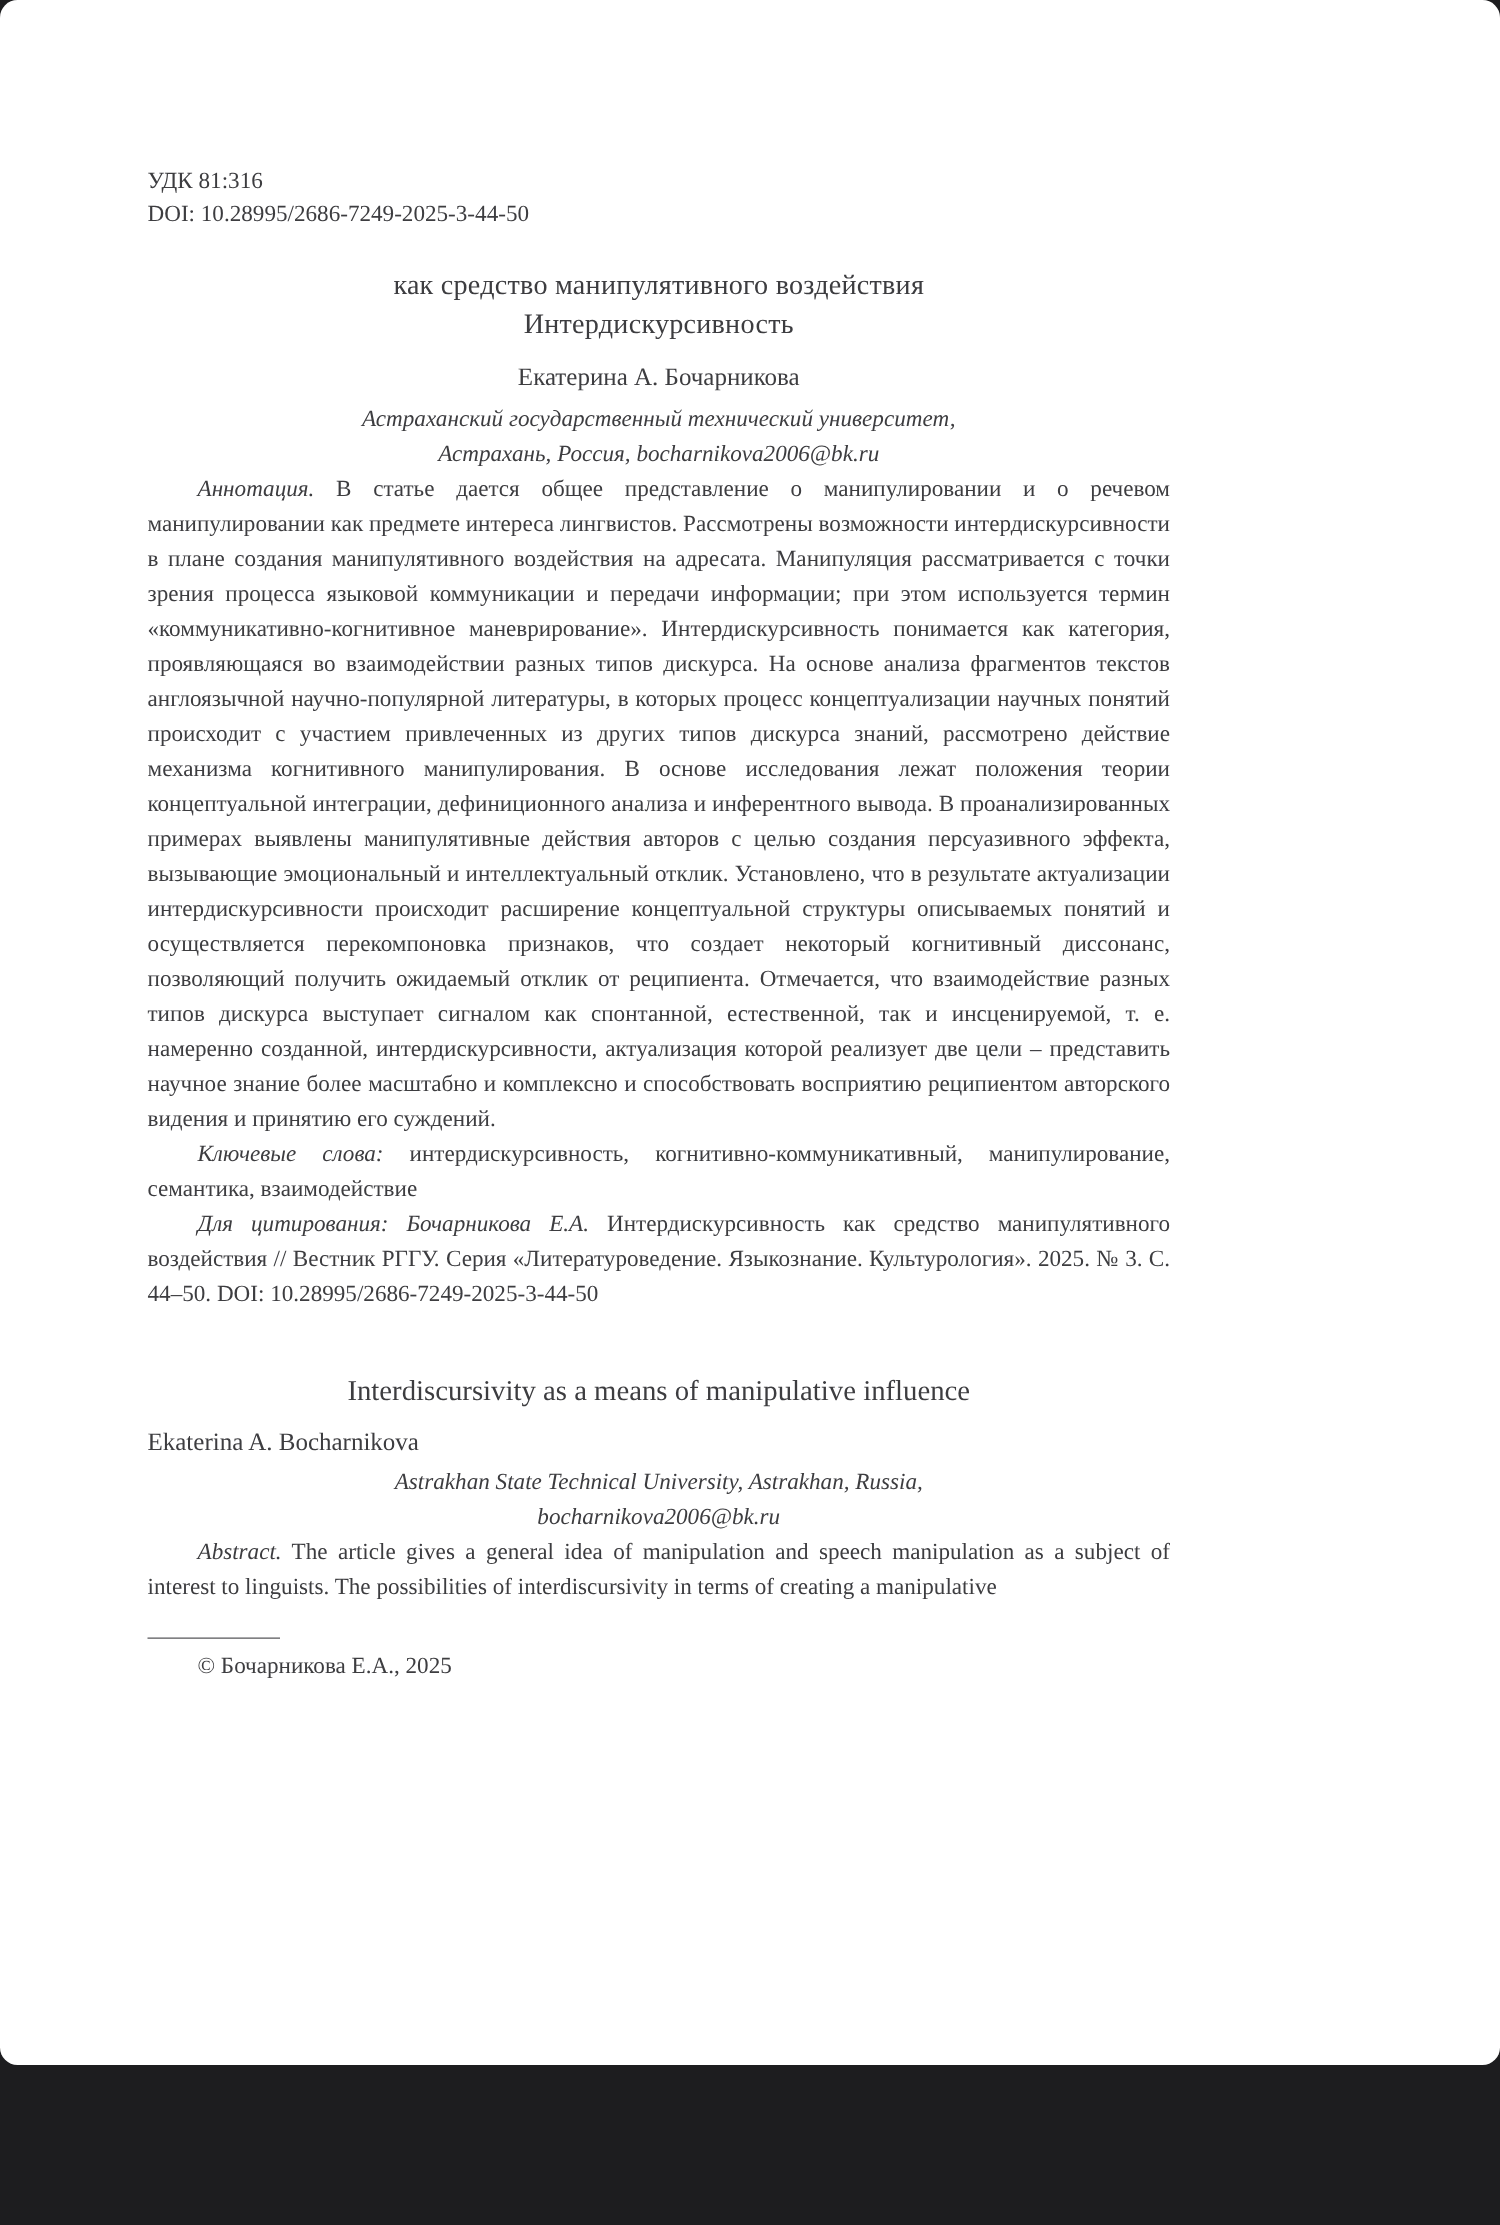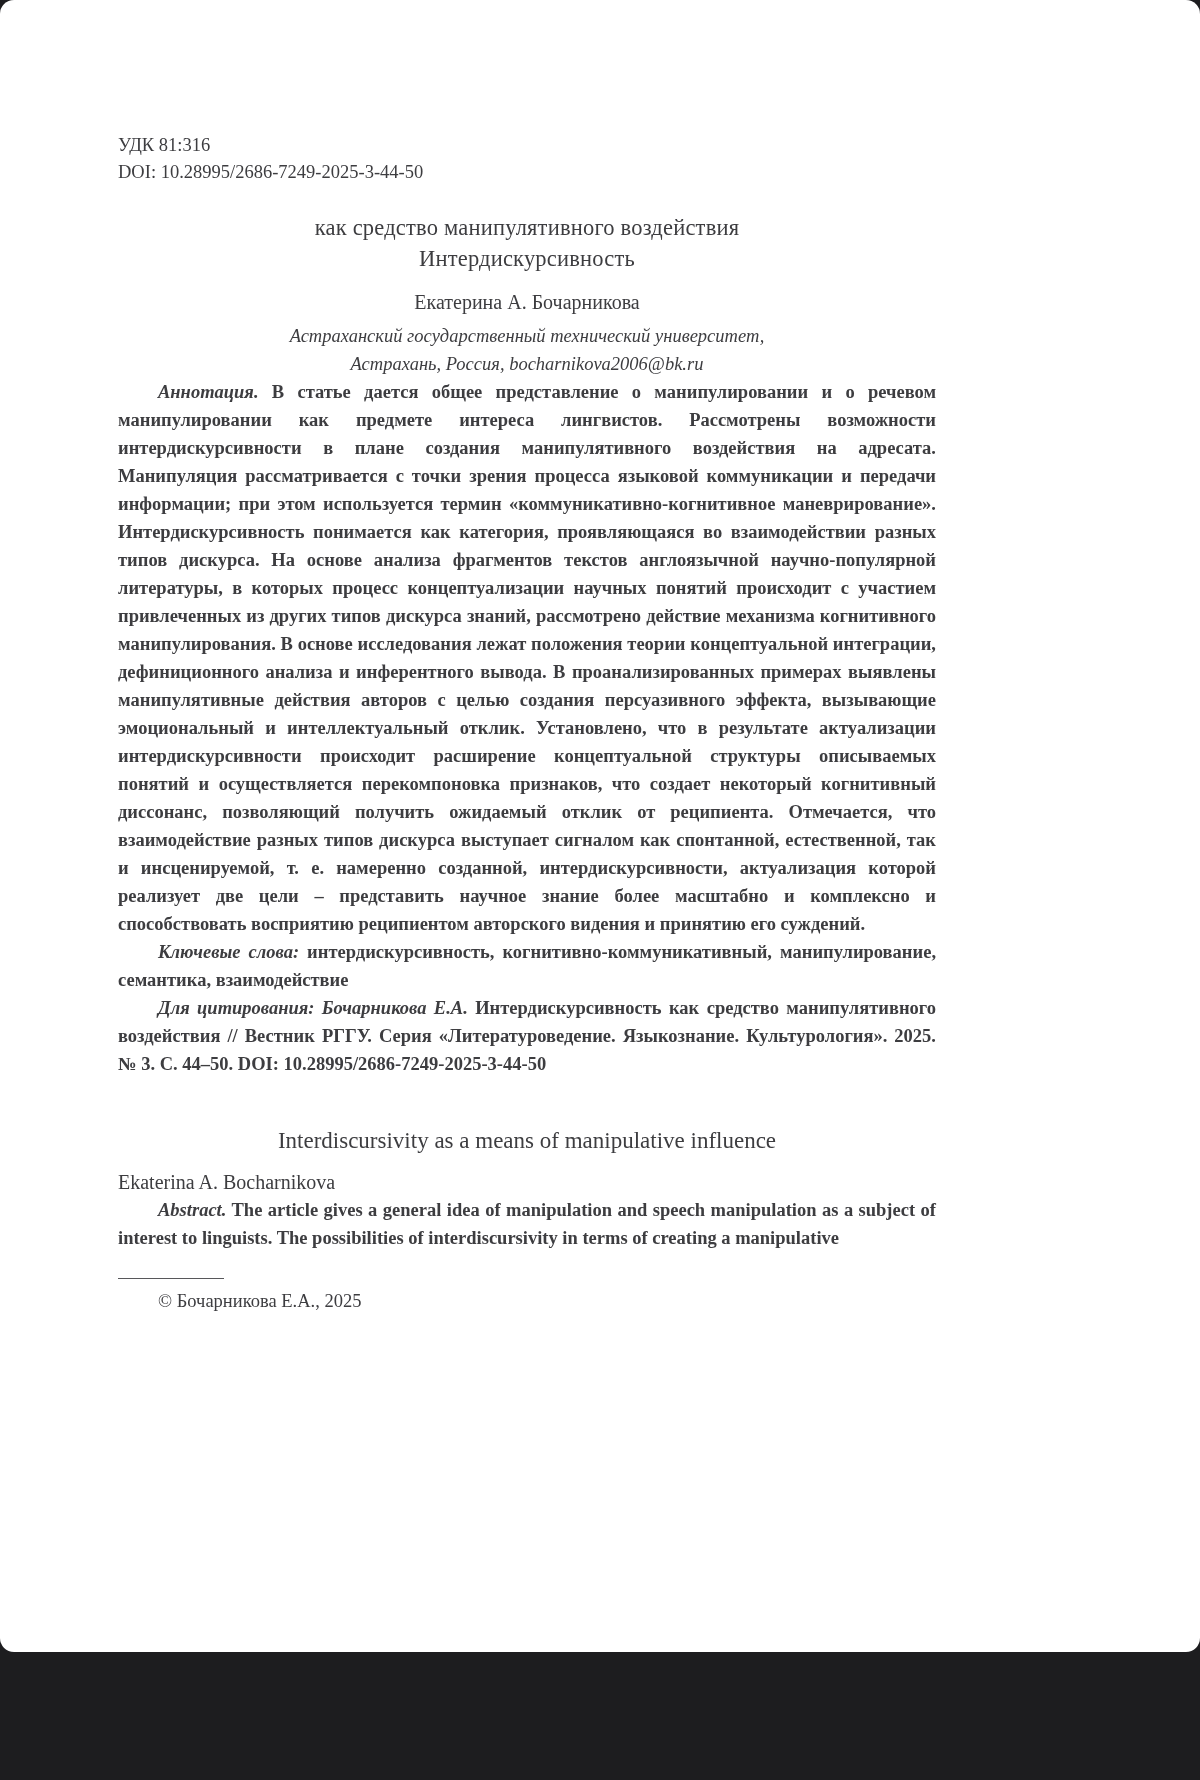--- a/index.html
+++ b/index.html
@@ -46,21 +46,20 @@
     line-height: 28px;
     font-style: italic;
     text-align: center;
   }
   p.para {
     margin: 0;
     font-size: 18.5px;
     line-height: 28px;
     text-align: justify;
     text-indent: 40px;
-    font-weight: bold;
   }
   .abstract-ru { margin-top: 26px; }
   .keywords { margin-top: 0; }
   .citation { margin-top: 20px; }
   .ital { font-style: italic; }
   .title-en {
     margin-top: 47px;
     font-size: 23px;
     line-height: 31px;
     text-align: center;
@@ -127,20 +126,24 @@
 
     <p class="para citation">
       <span class="ital">Для цитирования: Бочарникова Е.А.</span>
       <span>Интердискурсивность как средство манипулятивного воздействия // Вестник РГГУ. Серия «Литературоведение. Языкознание. Культурология». 2025. № 3. С. 44–50. DOI: 10.28995/2686-7249-2025-3-44-50</span>
     </p>
 
     <div class="title-en">Interdiscursivity as a means of manipulative influence</div>
 
     <div class="author-en">Ekaterina A. Bocharnikova</div>
 
+    <div class="affil affil-en">
+      <div>Astrakhan State Technical University, Astrakhan, Russia,</div>
+      <div>bocharnikova2006@bk.ru</div>
+    </div>
 
     <p class="para abstract-en">
       <span class="ital">Abstract.</span>
       <span>The article gives a general idea of manipulation and speech manipulation as a subject of interest to linguists. The possibilities of interdiscursivity in terms of creating a manipulative</span>
     </p>
 
     <div class="footnote">
       <div class="footnote-rule"></div>
       <div class="copyright">© Бочарникова Е.А., 2025</div>
     </div>

